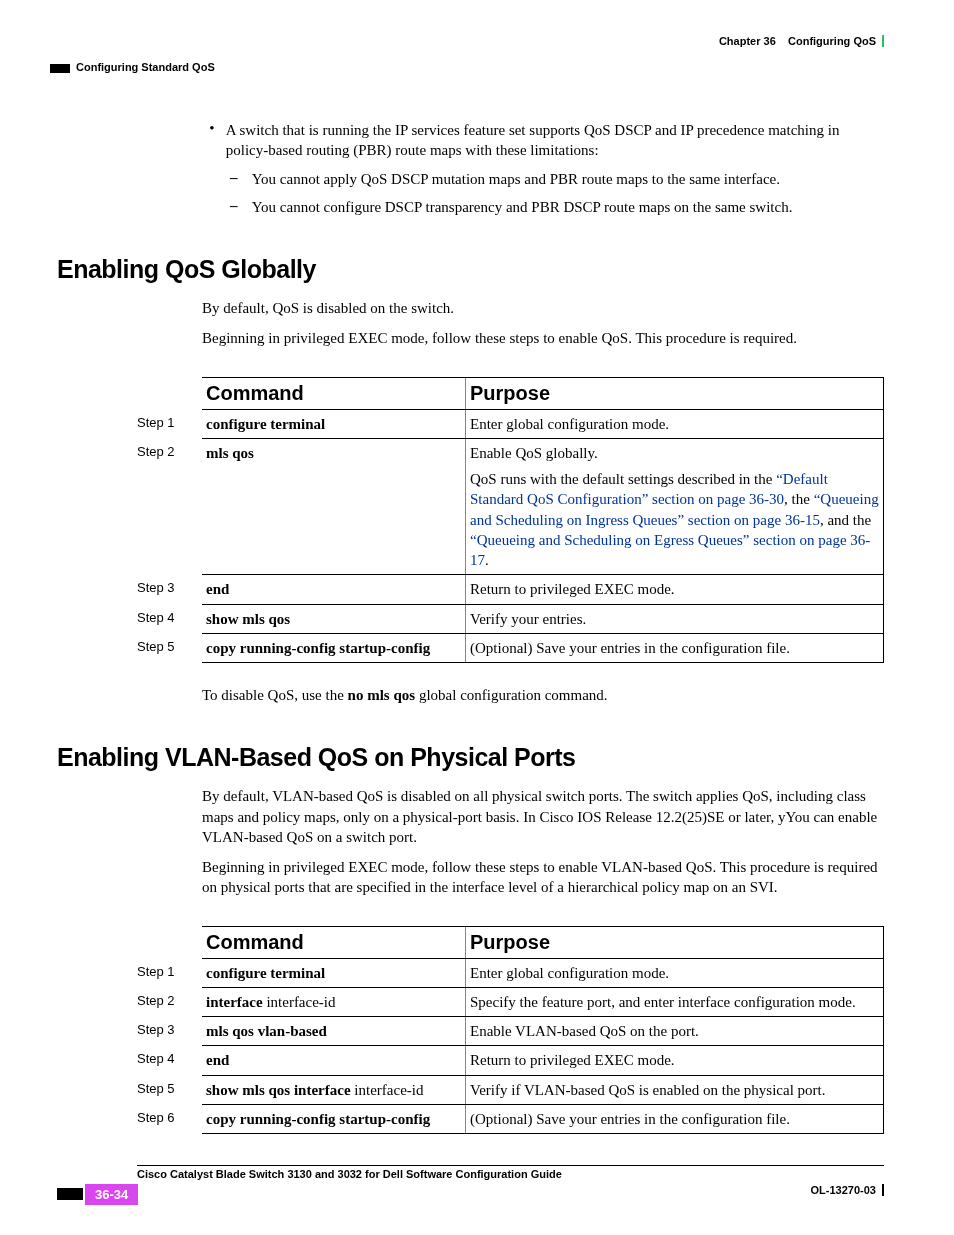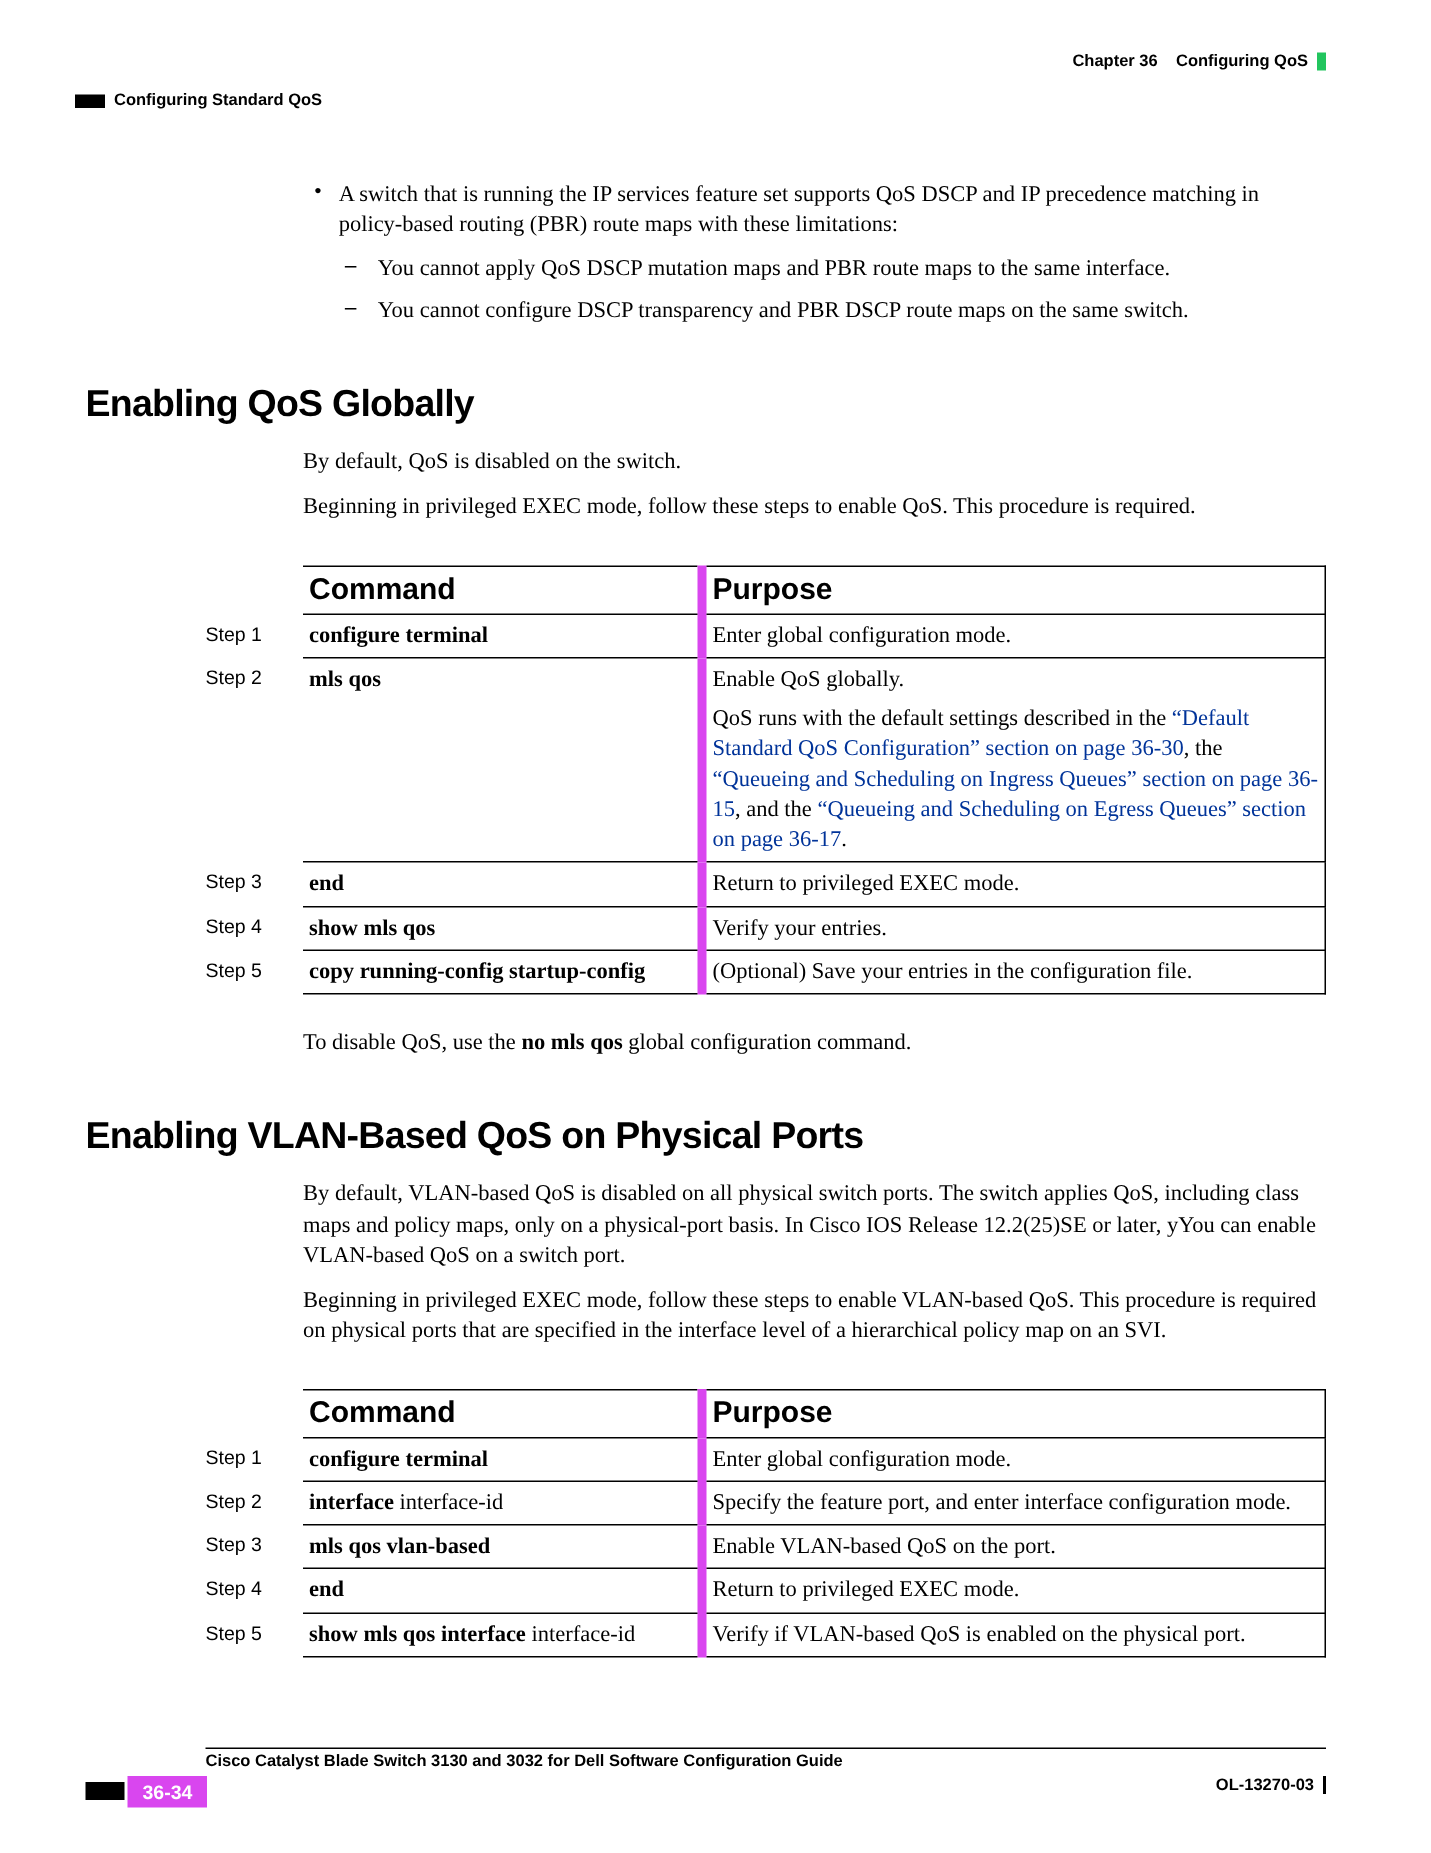--- a/index.html
+++ b/index.html
@@ -17,21 +17,21 @@
     position: absolute;
     top: 35px;
     left: 50px;
     right: 70px;
     font-family: Arial, Helvetica, sans-serif;
     font-size: 11px;
     font-weight: bold;
   }
   .header-right { float: right; }
   .header-left { float: left; margin-top: 14px;}
-  .header-line { border-right: 6px solid #22c55e; padding-right: 6px; }
+  .header-line { border-right: 2px solid #22c55e; padding-right: 6px; }
   .black-box-small { display: inline-block; width: 20px; height: 9px; background: #000; vertical-align: middle; margin-right: 6px;}
   .content {
     position: absolute;
     top: 120px;
     left: 57px;
     right: 70px;
   }
   .indent1 { margin-left: 145px; }
   .bullet-row { margin-bottom: 4px; }
   .bullet { display: inline-block; width: 20px; vertical-align: top; text-align: center;}
@@ -62,21 +62,21 @@
     padding: 4px 4px;
     border-top: 1.5px solid #000;
     border-bottom: 1px solid #000;
   }
   table.cmd td {
     padding: 4px 4px;
     border-bottom: 1px solid #000;
     vertical-align: top;
     line-height: 1.35;
   }
-  table.cmd th:nth-child(2), table.cmd td:nth-child(2) { border-left: 6px solid #d946ef; padding-left: 4px;}
+  table.cmd th:nth-child(2), table.cmd td:nth-child(2) { border-left: 1px solid #d946ef; padding-left: 4px;}
   table.cmd th:nth-child(2), table.cmd td:nth-child(2) { border-right: 1px solid #000;}
   table.cmd th:first-child { width: 255px; border-left: none;}
   .step-label {
     position: absolute;
     left: -65px;
     font-family: Arial, Helvetica, sans-serif;
     font-weight: normal;
     font-size: 13px;
   }
   .step-cell { position: relative; }
@@ -199,20 +199,24 @@
       <td>Enable VLAN-based QoS on the port.</td>
     </tr>
     <tr>
       <td class="step-cell"><span class="step-label">Step 4</span><span class="cmd-bold">end</span></td>
       <td>Return to privileged EXEC mode.</td>
     </tr>
     <tr>
       <td class="step-cell"><span class="step-label">Step 5</span><span class="cmd-bold">show mls qos interface </span><span class="cmd-italic">interface-id</span></td>
       <td>Verify if VLAN-based QoS is enabled on the physical port.</td>
     </tr>
+    <tr>
+      <td class="step-cell"><span class="step-label">Step 6</span><span class="cmd-bold">copy running-config startup-config</span></td>
+      <td>(Optional) Save your entries in the configuration file.</td>
+    </tr>
   </tbody>
     </table>
 
 </div>
 
 <div class="footer">
   <div class="footer-line"></div>
   <div class="footer-title">Cisco Catalyst Blade Switch 3130 and 3032 for Dell Software Configuration Guide</div>
   <div class="footer-row">
     <span class="black-box-footer"></span><span class="page-badge">36-34</span>

